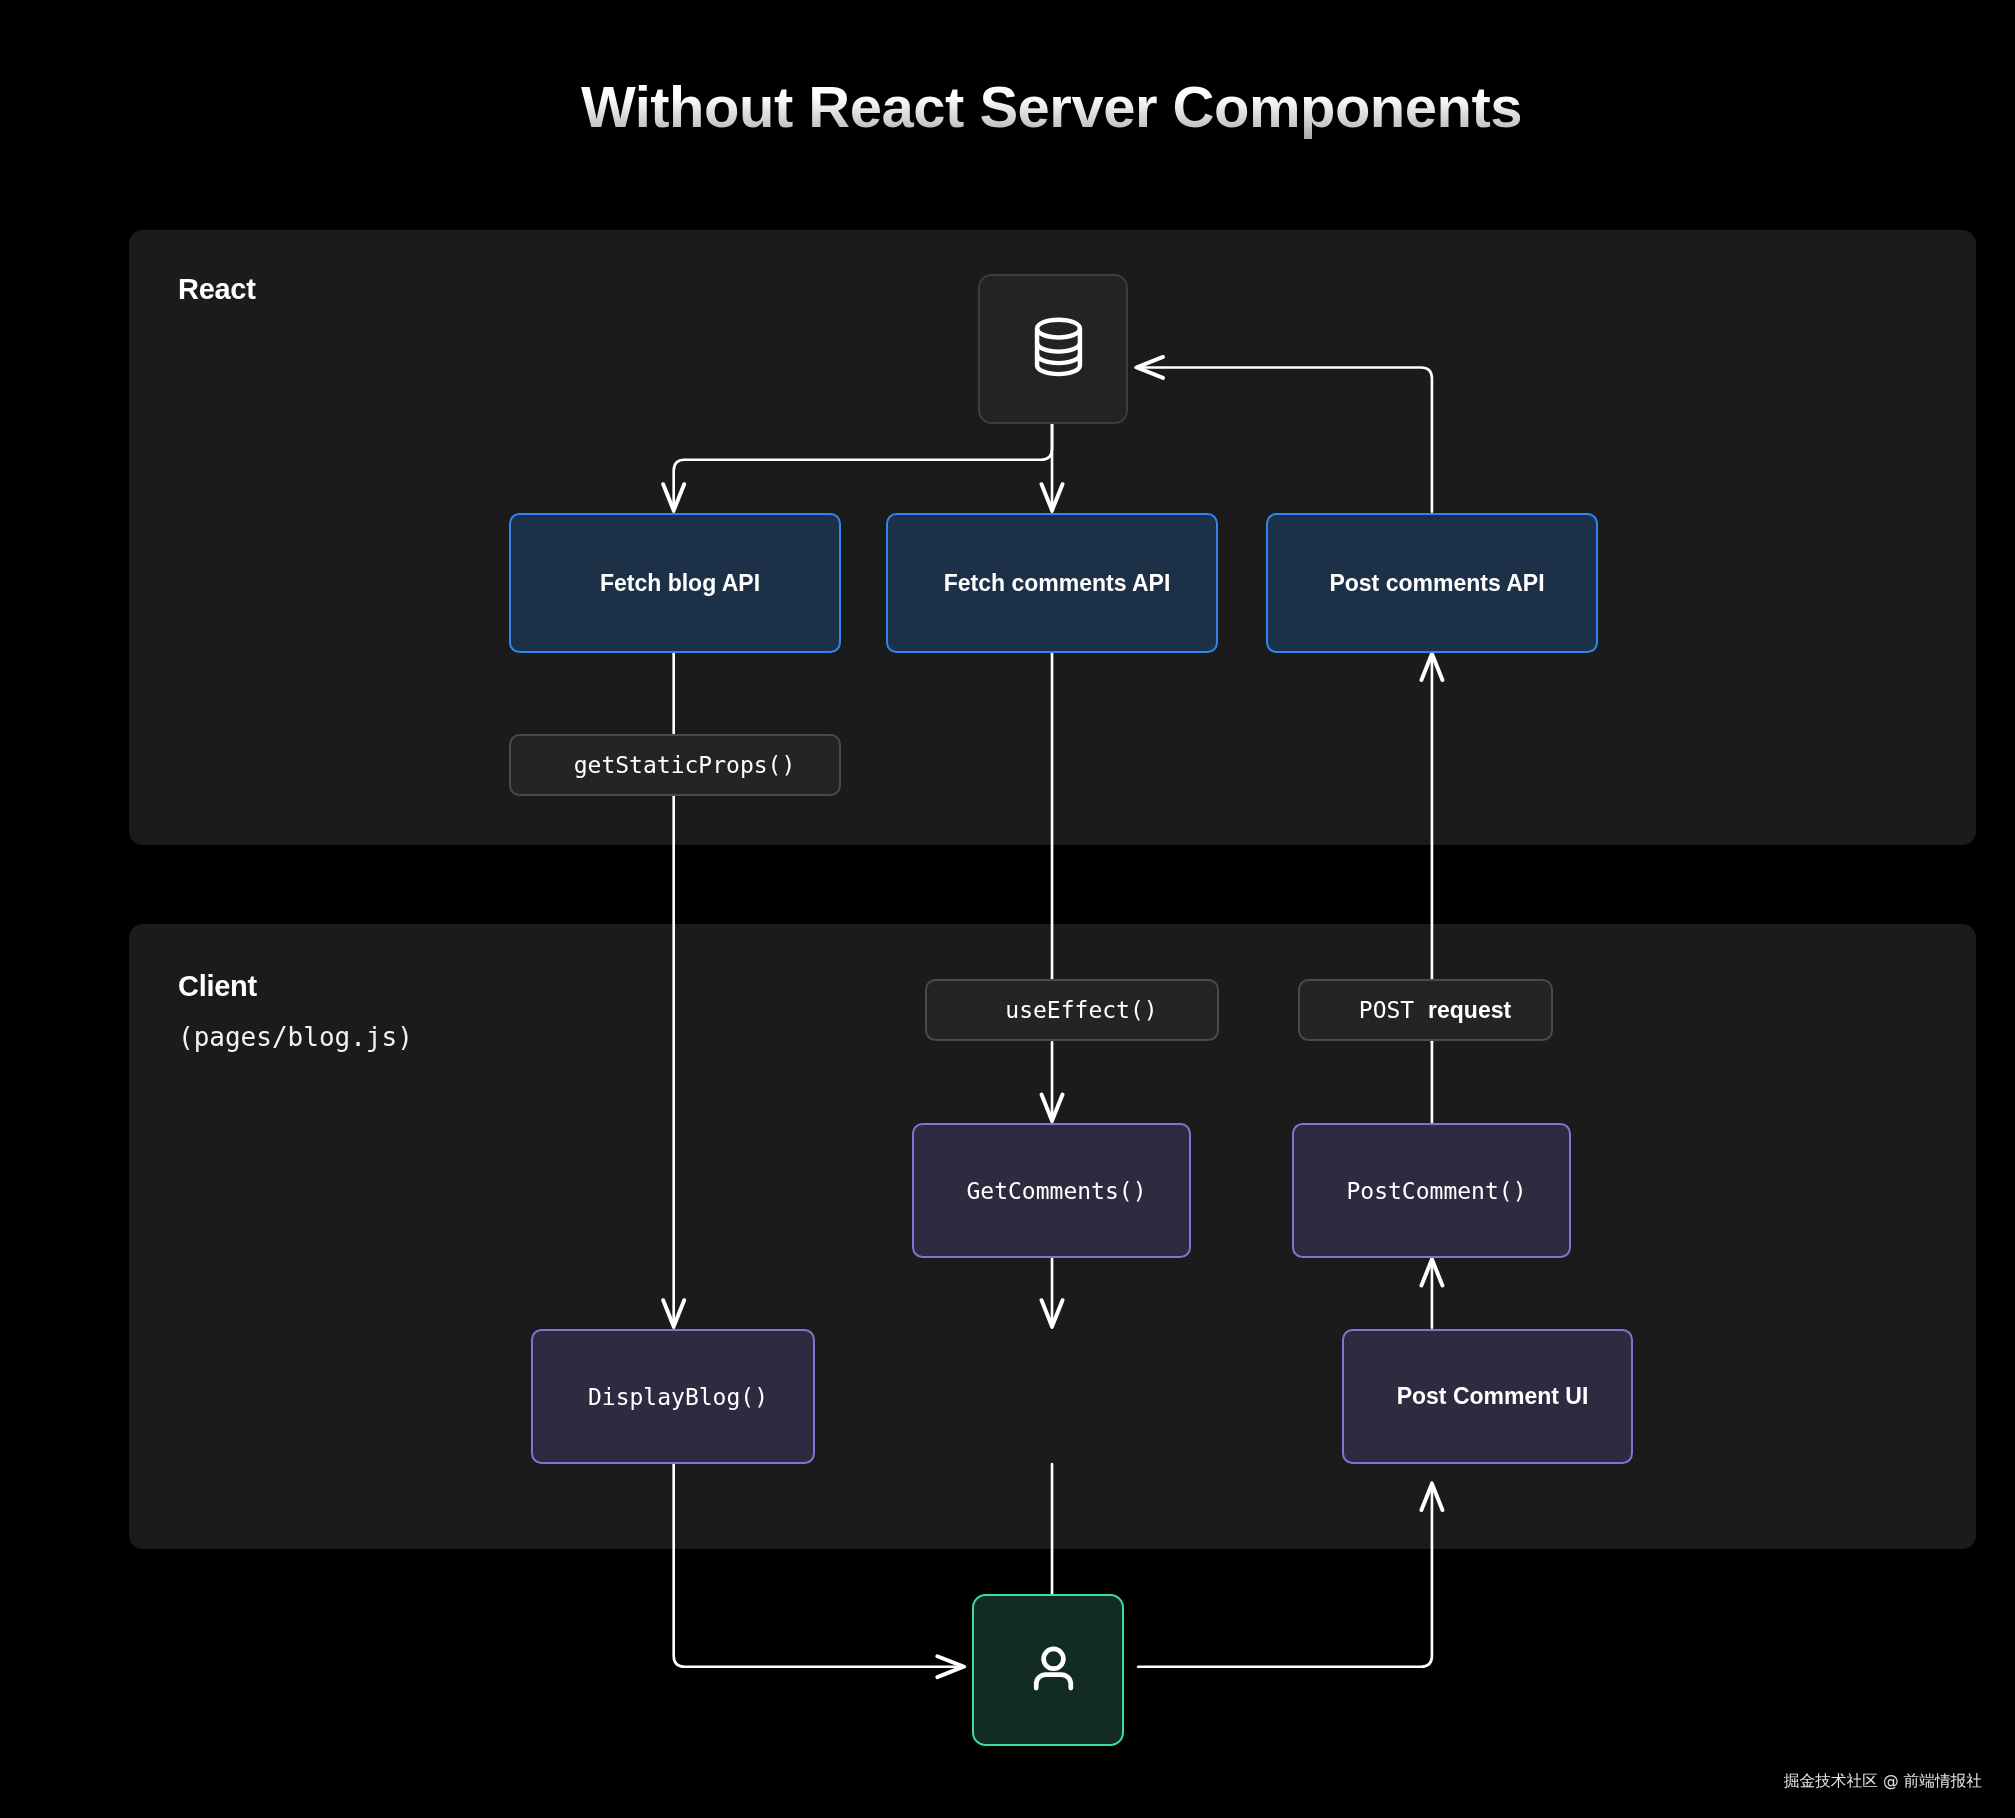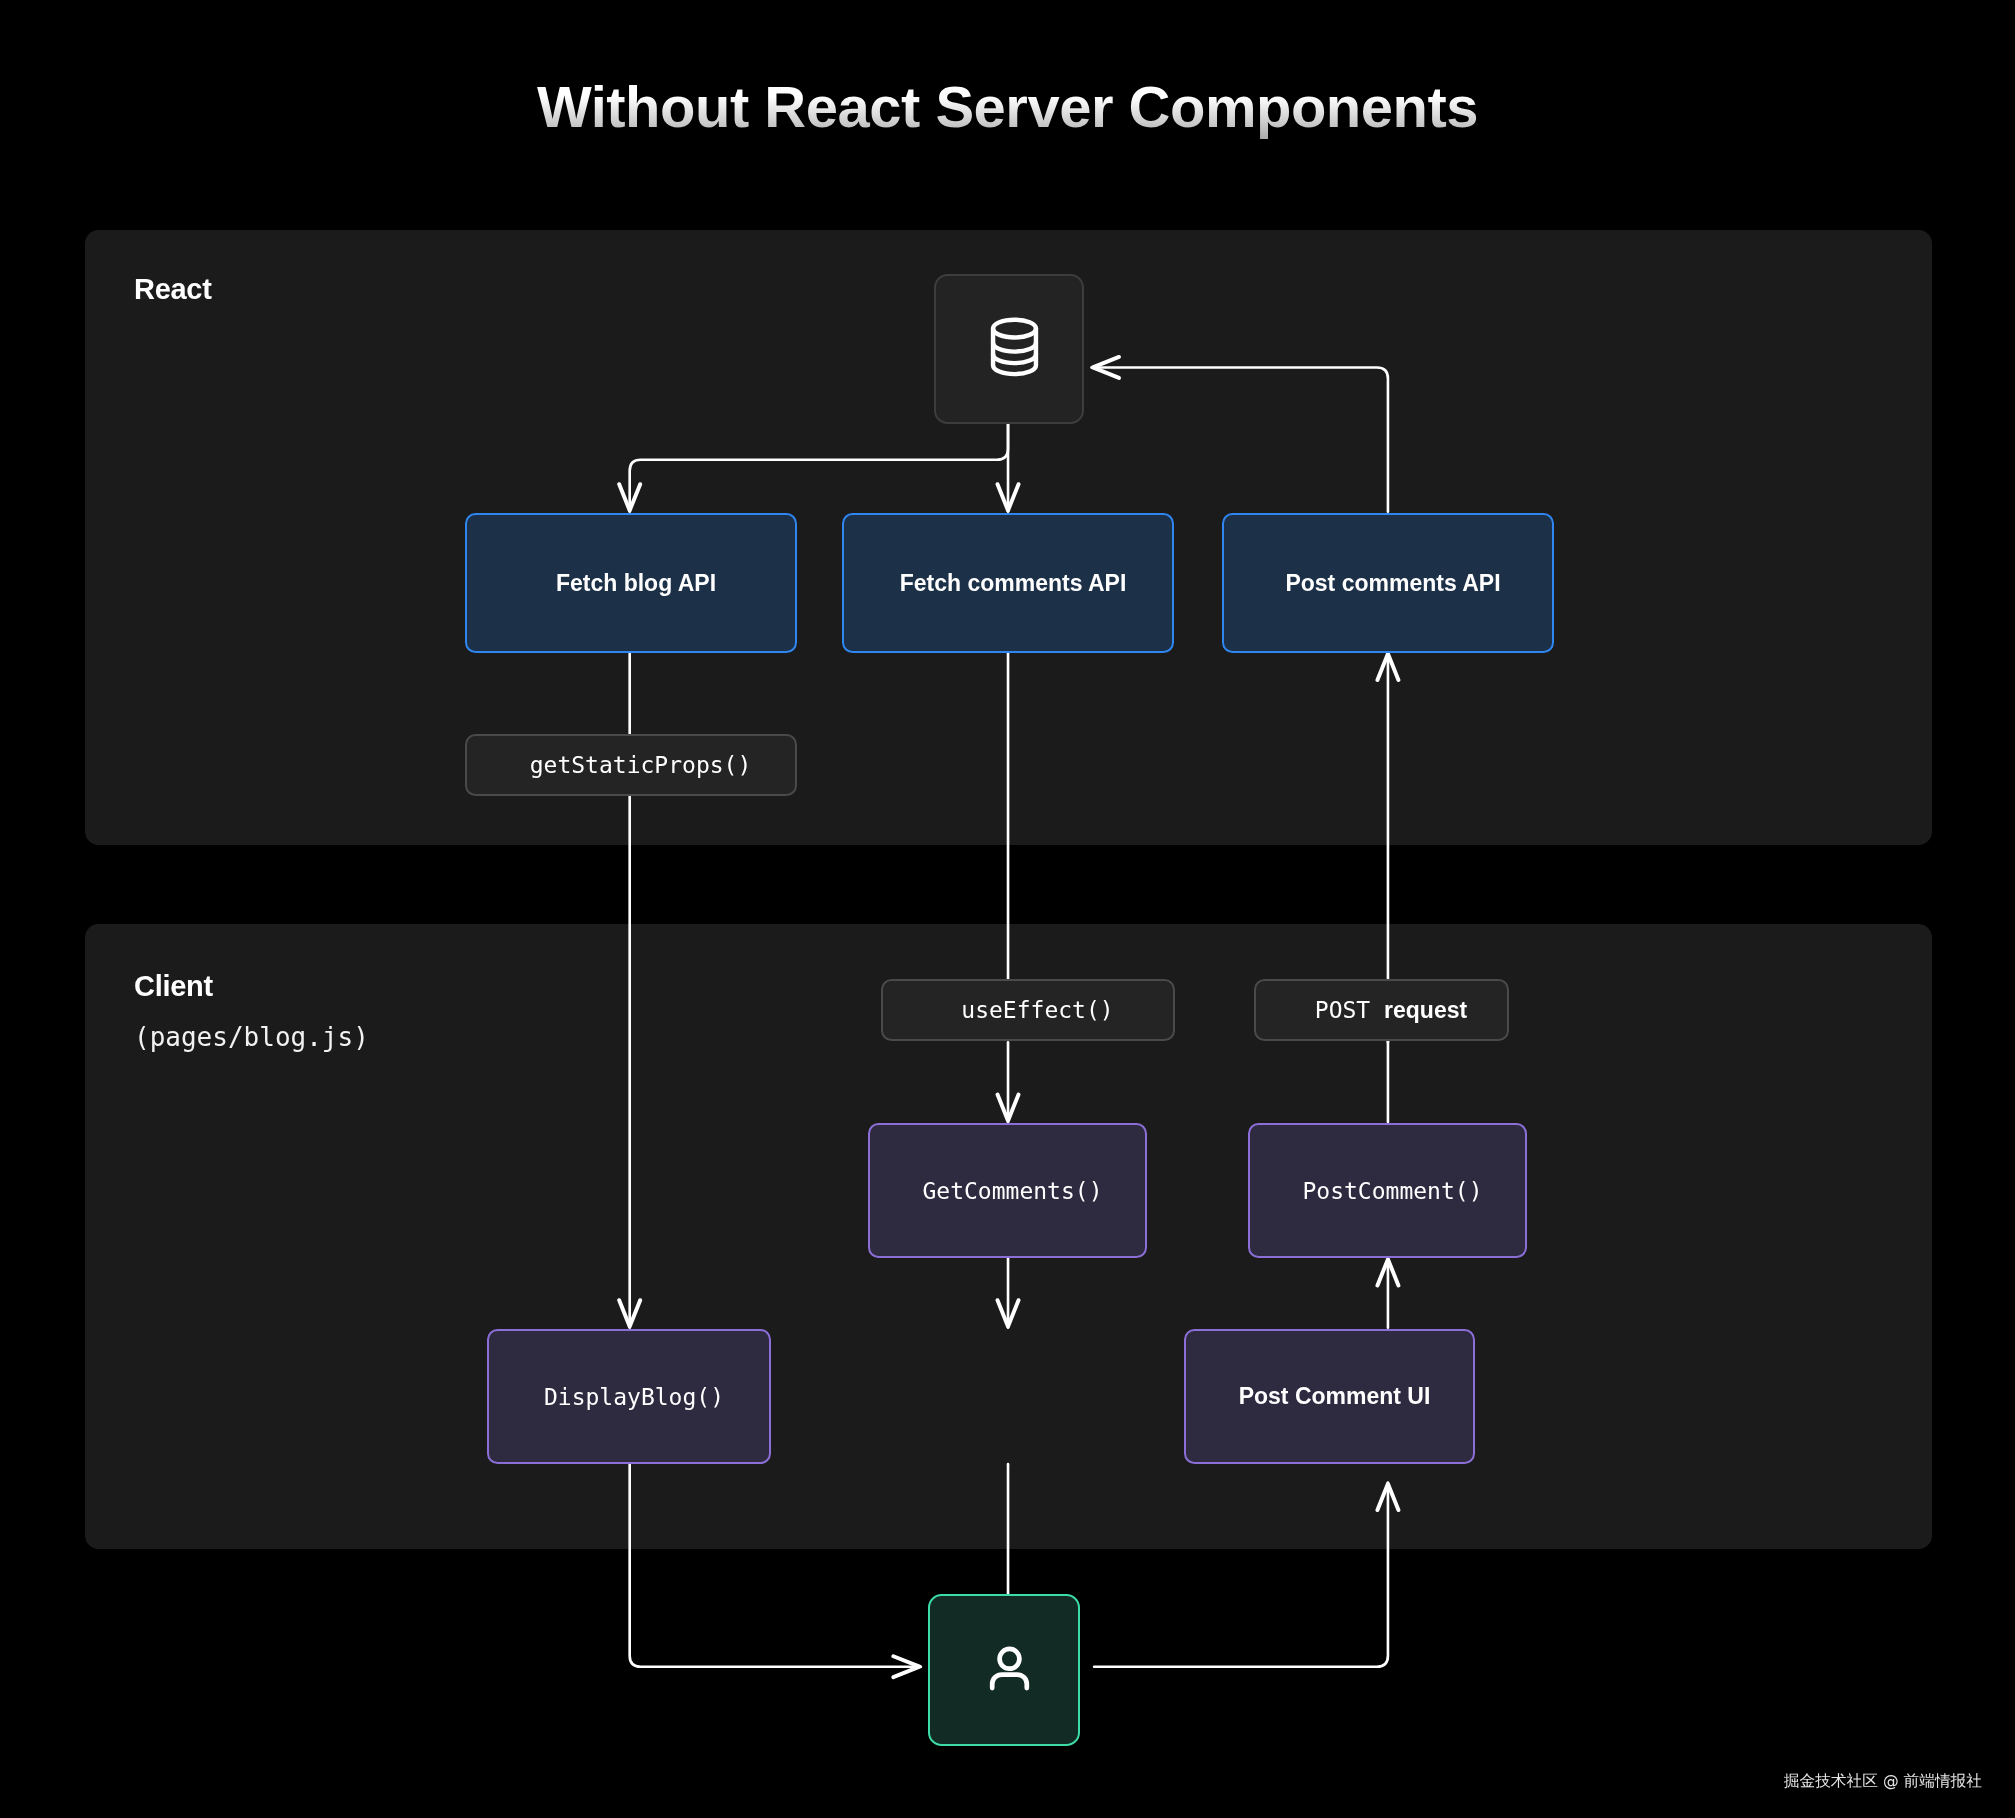--- a/index.html
+++ b/index.html
@@ -4,21 +4,21 @@
 <style>
   * { box-sizing: border-box; margin:0; padding:0; }
   html,body { background:#000; }
   body {
     width:2015px; height:1819px;
     font-family:"Liberation Sans", sans-serif;
     color:#fff;
     position:relative;
     overflow:hidden;
   }
-  #stage { position:absolute; inset:0; }
+  #stage { position:absolute; inset:0;margin-left:44px; }
 
   
   .title{
     position:absolute; left:0; top:73px; width:2015px;
     text-align:center;
     font-size:58px; font-weight:700; letter-spacing:-0.5px;
     background:linear-gradient(180deg,#ffffff 0%,#ffffff 35%,#a9a9a9 100%);
     -webkit-background-clip:text; background-clip:text;
     color:transparent;
   }
@@ -198,21 +198,21 @@
 
   <div class="node purple" style="left:1248px; top:1123px; width:279px; height:135px;">
     <span class="node-label mono">PostComment()</span>
   </div>
 
   <div class="node purple" style="left:487px; top:1329px; width:284px; height:135px;">
     <span class="node-label mono">DisplayBlog()</span>
   </div>
 
 
-  <div class="node purple" style="left:1184px; top:1329px; width:291px; height:135px;">
+  <div class="node purple" style="left:1298px; top:1329px; width:291px; height:135px;">
     <span class="node-label">Post Comment UI</span>
   </div>
 
   <div class="node green" style="left:928px; top:1594px; width:152px; height:152px;">
     <svg width="61" height="61" viewBox="0 0 24 24">
       <g fill="none" stroke="#ffffff" stroke-width="1.85" stroke-linecap="round" stroke-linejoin="round">
         <circle cx="12" cy="7.4" r="3.9"></circle>
         <path d="M5.2,18.9 L5.2,17.3 C5.2,15.2 6.9,13.6 9,13.6 L15,13.6 C17.1,13.6 18.8,15.2 18.8,17.3 L18.8,18.9"></path>
       </g>
     </svg>

